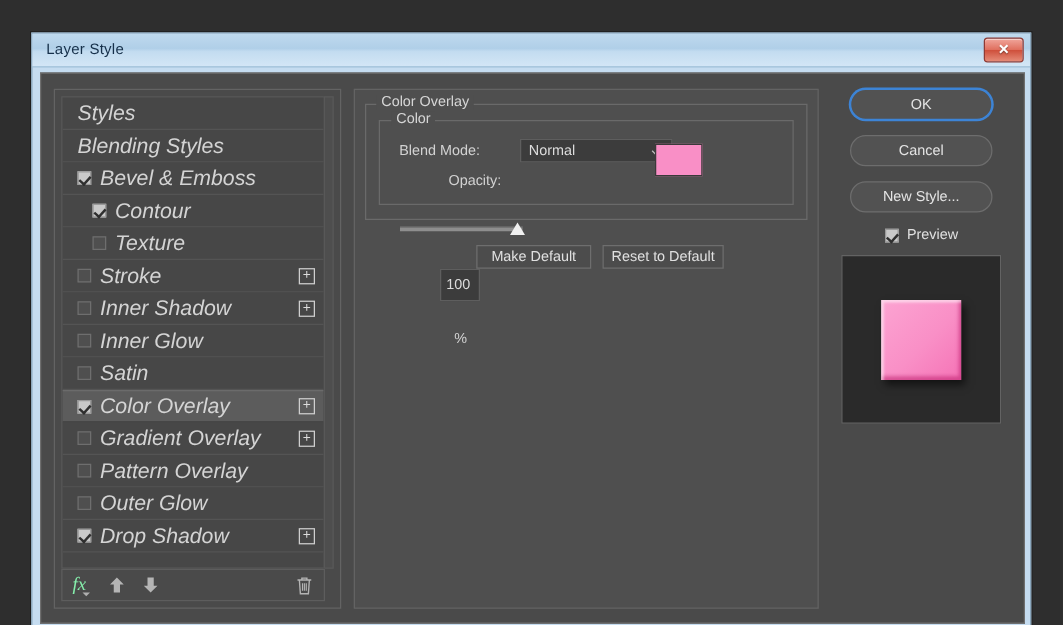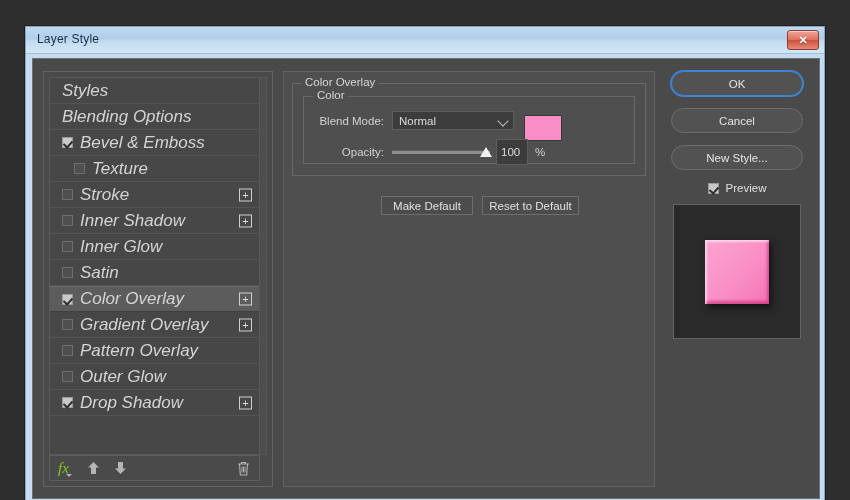--- a/index.html
+++ b/index.html
@@ -195,21 +195,21 @@
     bottom: 5px;
     width: 211px;
     height: 26px;
     box-sizing: border-box;
     background: #4a4a4a;
     border: 1px solid #5d5d5d;
     display: flex;
     align-items: center;
   }
   #styles-toolbar .tb-icon {
-    color: #84cc16;
+    color: #86efac;
     cursor: pointer;
     display: flex;
     align-items: center;
     justify-content: center;
   }
   #fx-icon {
     margin-left: 8px;
     font-style: italic;
     font-family: "Liberation Serif", serif;
     font-size: 15px;
@@ -274,20 +274,21 @@
     background: #4f4f4f;
     font-size: 11.5px;
     color: #d6d6d6;
   }
 
   .field-row {
     position: absolute;
     left: 0;
     display: flex;
     align-items: center;
+    gap: 24px;
   }
   .field-label {
     font-size: 11.5px;
     color: #d2d2d2;
     text-align: right;
     white-space: nowrap;
   }
 
   #blendmode-row { top: 14px; left: 8px; }
   #blendmode-row .field-label { width: 72px; }
@@ -322,21 +323,21 @@
     position: absolute;
     left: 212px;
     top: 4px;
     width: 38px;
     height: 26px;
     box-sizing: border-box;
     border: 1px solid #3a3a3a;
     cursor: pointer;
   }
 
-  #opacity-row { top: 42px; left: 8px; }
+  #opacity-row { top: 42px; left: 8px; flex-direction: column; }
   #opacity-row .field-label { width: 72px; }
   #slider-wrap {
     margin-left: 8px;
     width: 98px;
     height: 16px;
     position: relative;
     cursor: pointer;
   }
   #slider-track {
     position: absolute;
@@ -395,21 +396,21 @@
   #reset-default-btn { left: 189px; top: 112px; width: 97px; }
 
   
   #right-panel {
     position: absolute;
     left: 630px;
     top: 12px;
     width: 148px;
   }
   .pill-button {
-    width: 132px;
+    width: 114px;
     height: 25px;
     margin: 0 auto 12px auto;
     box-sizing: border-box;
     border-radius: 13px;
     background: #525252;
     border: 1px solid #6d6d6d;
     color: #e4e4e4;
     font-size: 11.5px;
     font-family: "Liberation Sans", sans-serif;
     display: flex;
@@ -475,25 +476,29 @@
     </div>
 
     <div id="dialog-body">
 
       <div id="styles-panel">
         <div id="styles-list">
             <div class="style-row plain">
               <span class="row-label">Styles</span>
             </div>
             <div class="style-row plain">
-              <span class="row-label">Blending Options</span>
+              <span class="row-label">Blending Styles</span>
             </div>
             <div class="style-row cb">
               <span class="cbox checked"></span>
               <span class="row-label">Bevel &amp; Emboss</span>
+            </div>
+            <div class="style-row cb indent">
+              <span class="cbox checked"></span>
+              <span class="row-label">Contour</span>
             </div>
             <div class="style-row cb indent">
               <span class="cbox"></span>
               <span class="row-label">Texture</span>
             </div>
             <div class="style-row cb">
               <span class="cbox"></span>
               <span class="row-label">Stroke</span>
               <span class="plus-box">+</span>
             </div>

